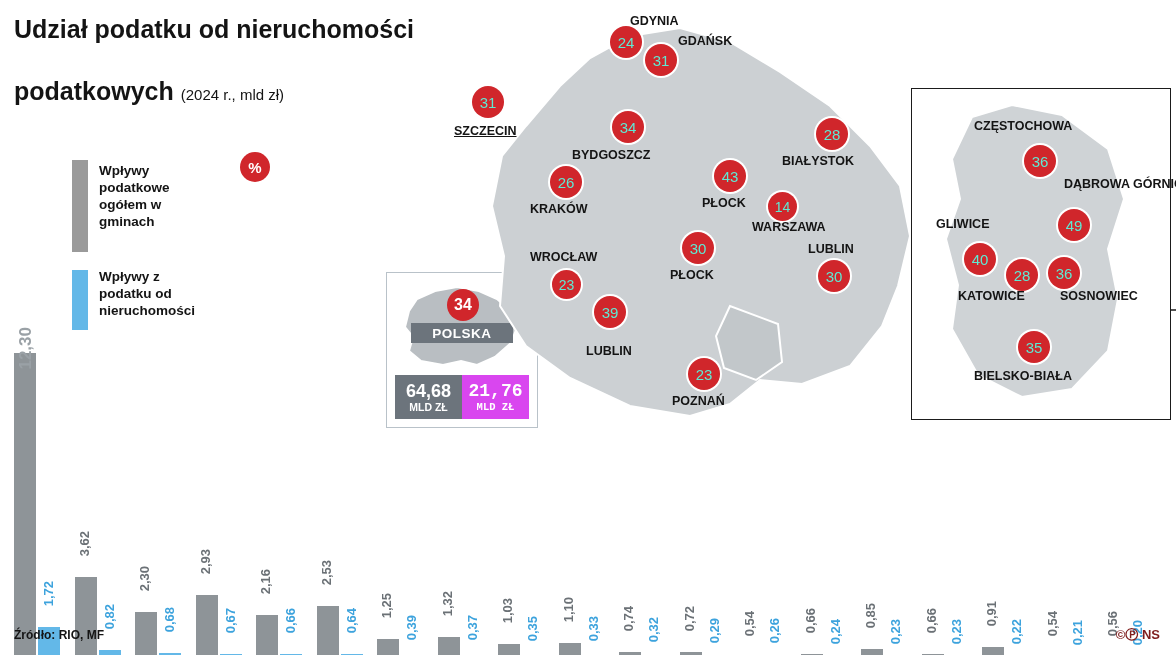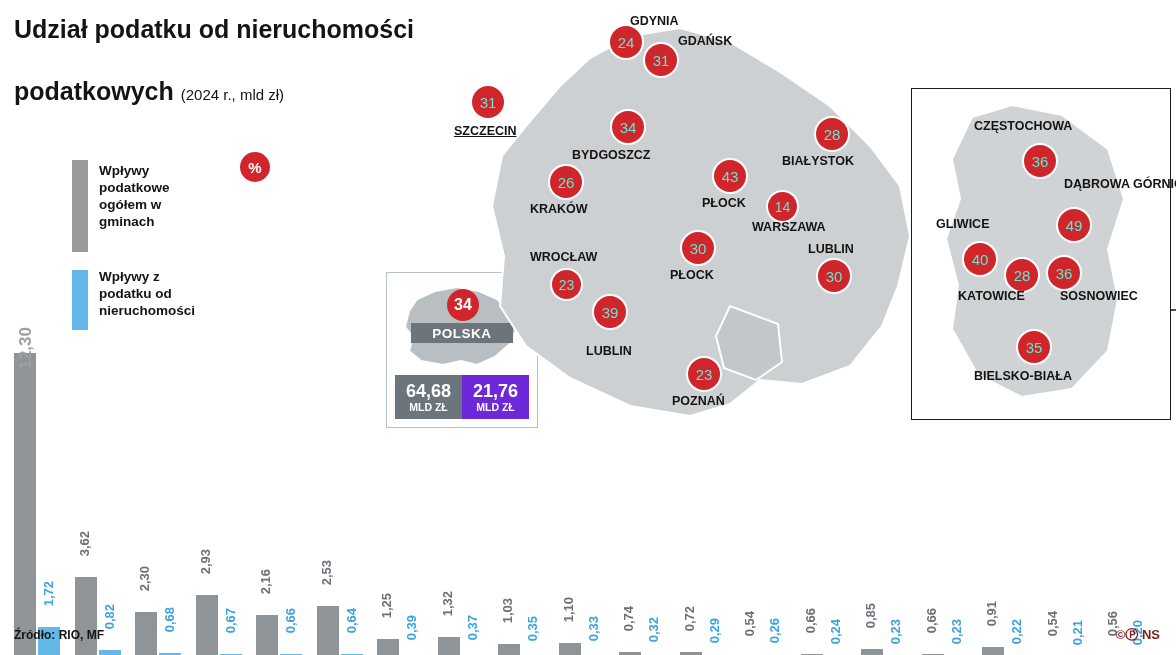--- a/index.html
+++ b/index.html
@@ -52,21 +52,21 @@
     display:flex;align-items:center;justify-content:center;
   }
   .pl-name-wrap{
     position:absolute;left:24px;top:50px;width:102px;height:20px;background:#6c747c;
     display:flex;align-items:center;justify-content:center;
     font-size:13.5px;font-weight:bold;color:#ffffff;letter-spacing:.5px;
   }
   .pl-val-row{position:absolute;left:8px;top:102px;width:134px;height:44px;display:flex;}
   .pl-val{flex:1;display:flex;flex-direction:column;align-items:center;justify-content:center;color:#fff;}
   .pl-val.grey{background:#6c747c;}
-  .pl-val.blue{background:#6d28d9;}
+  .pl-val.blue{background:#d946ef;font-family:Liberation Mono, monospace;}
   .pl-val .big{font-size:18px;font-weight:bold;line-height:20px;}
   .pl-val .small{font-size:10.5px;font-weight:bold;line-height:13px;}
 
   
   .map-wrap{position:absolute;left:430px;top:6px;width:746px;height:430px;}
   .badge{
     position:absolute;width:32px;height:32px;border-radius:50%;
     background:#d0262b;color:#5eead4;font-size:15px;font-weight:normal;
     display:flex;align-items:center;justify-content:center;
     box-shadow:0 0 0 2px #fff;

